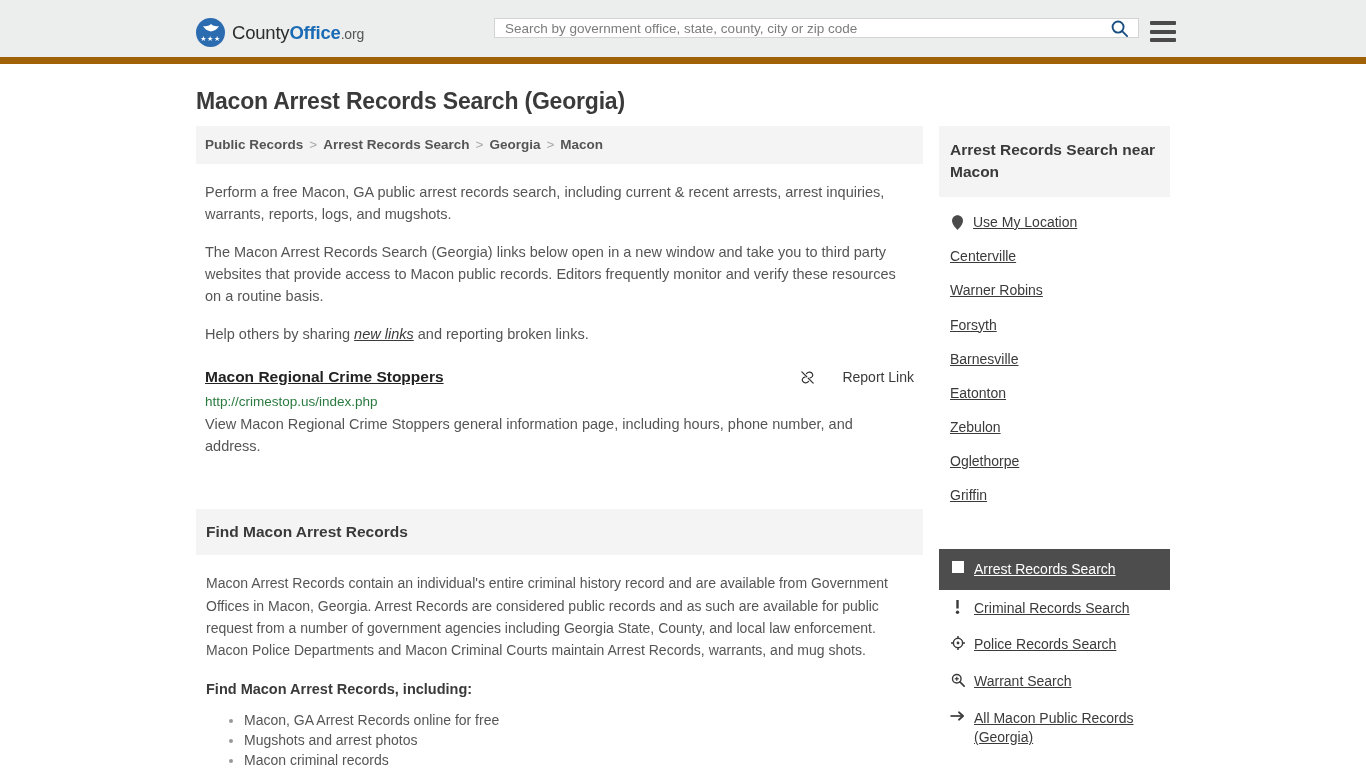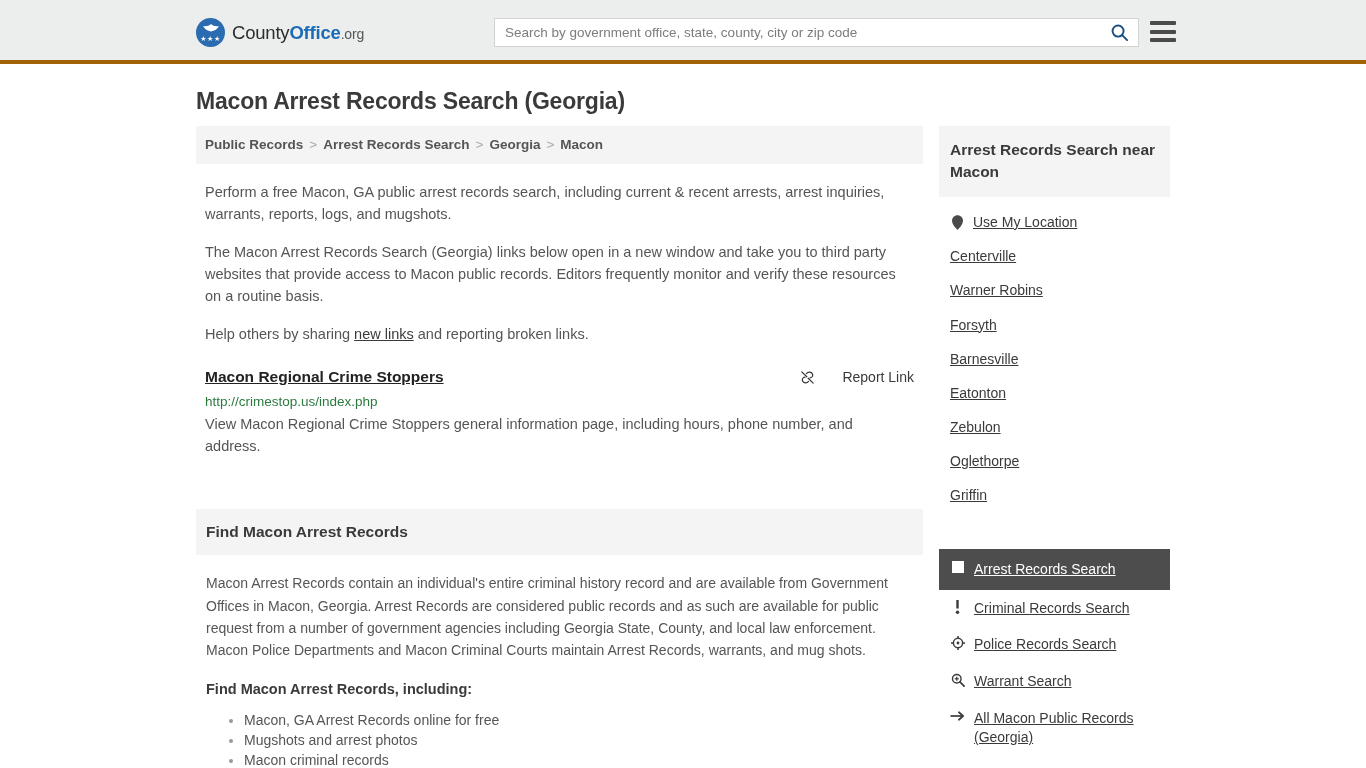--- a/index.html
+++ b/index.html
@@ -10,21 +10,21 @@
     overflow: hidden;
     background: #ffffff;
     font-family: "Liberation Sans", sans-serif;
     -webkit-font-smoothing: antialiased;
   }
 
   
   .site-header {
     height: 64px;
     background: #eceded;
-    border-bottom: 4px solid #a16207;
+    border-bottom: 7px solid #a16207;
     display: flex;
     align-items: center;
     position: relative;
     padding-left: 38px;
   }
   .brand {
     position: absolute;
     left: 196px;
     top: 18px;
     display: flex;
@@ -63,21 +63,21 @@
   }
   .brand-text .b-strong { color: #1a6bb5; font-weight: bold; }
   .brand-text .b-county { font-weight: normal; color: #2d2d2d; }
   .brand-text .b-org { font-size: 14px; color: #555; }
 
   .search-wrap {
     position: absolute;
     left: 494px;
     top: 18px;
     width: 645px;
-    height: 29px;
+    height: 20px;
     background: #ffffff;
     border: 1px solid #d3d3d3;
     display: flex;
     align-items: center;
   }
   .search-input {
     flex: 1 1 auto;
     border: none;
     outline: none;
     background: transparent;
@@ -151,21 +151,21 @@
   
   .intro { padding: 0 9px; }
   .intro p {
     margin: 16px 0 0 0;
     font-size: 14.5px;
     line-height: 1.53;
     color: #555;
   }
   .intro p.first { margin-top: 17px; }
   .intro a.inline {
-    color: #3b3b3b; text-decoration: underline;
+    color: #3b3b3b; text-decoration: underline; font-style: italic;
   }
 
   
   .result { padding: 0 9px; margin-top: 22px; position: relative; }
   .result-head {
     display: flex;
     align-items: flex-start;
     justify-content: space-between;
   }
   .result-title {

